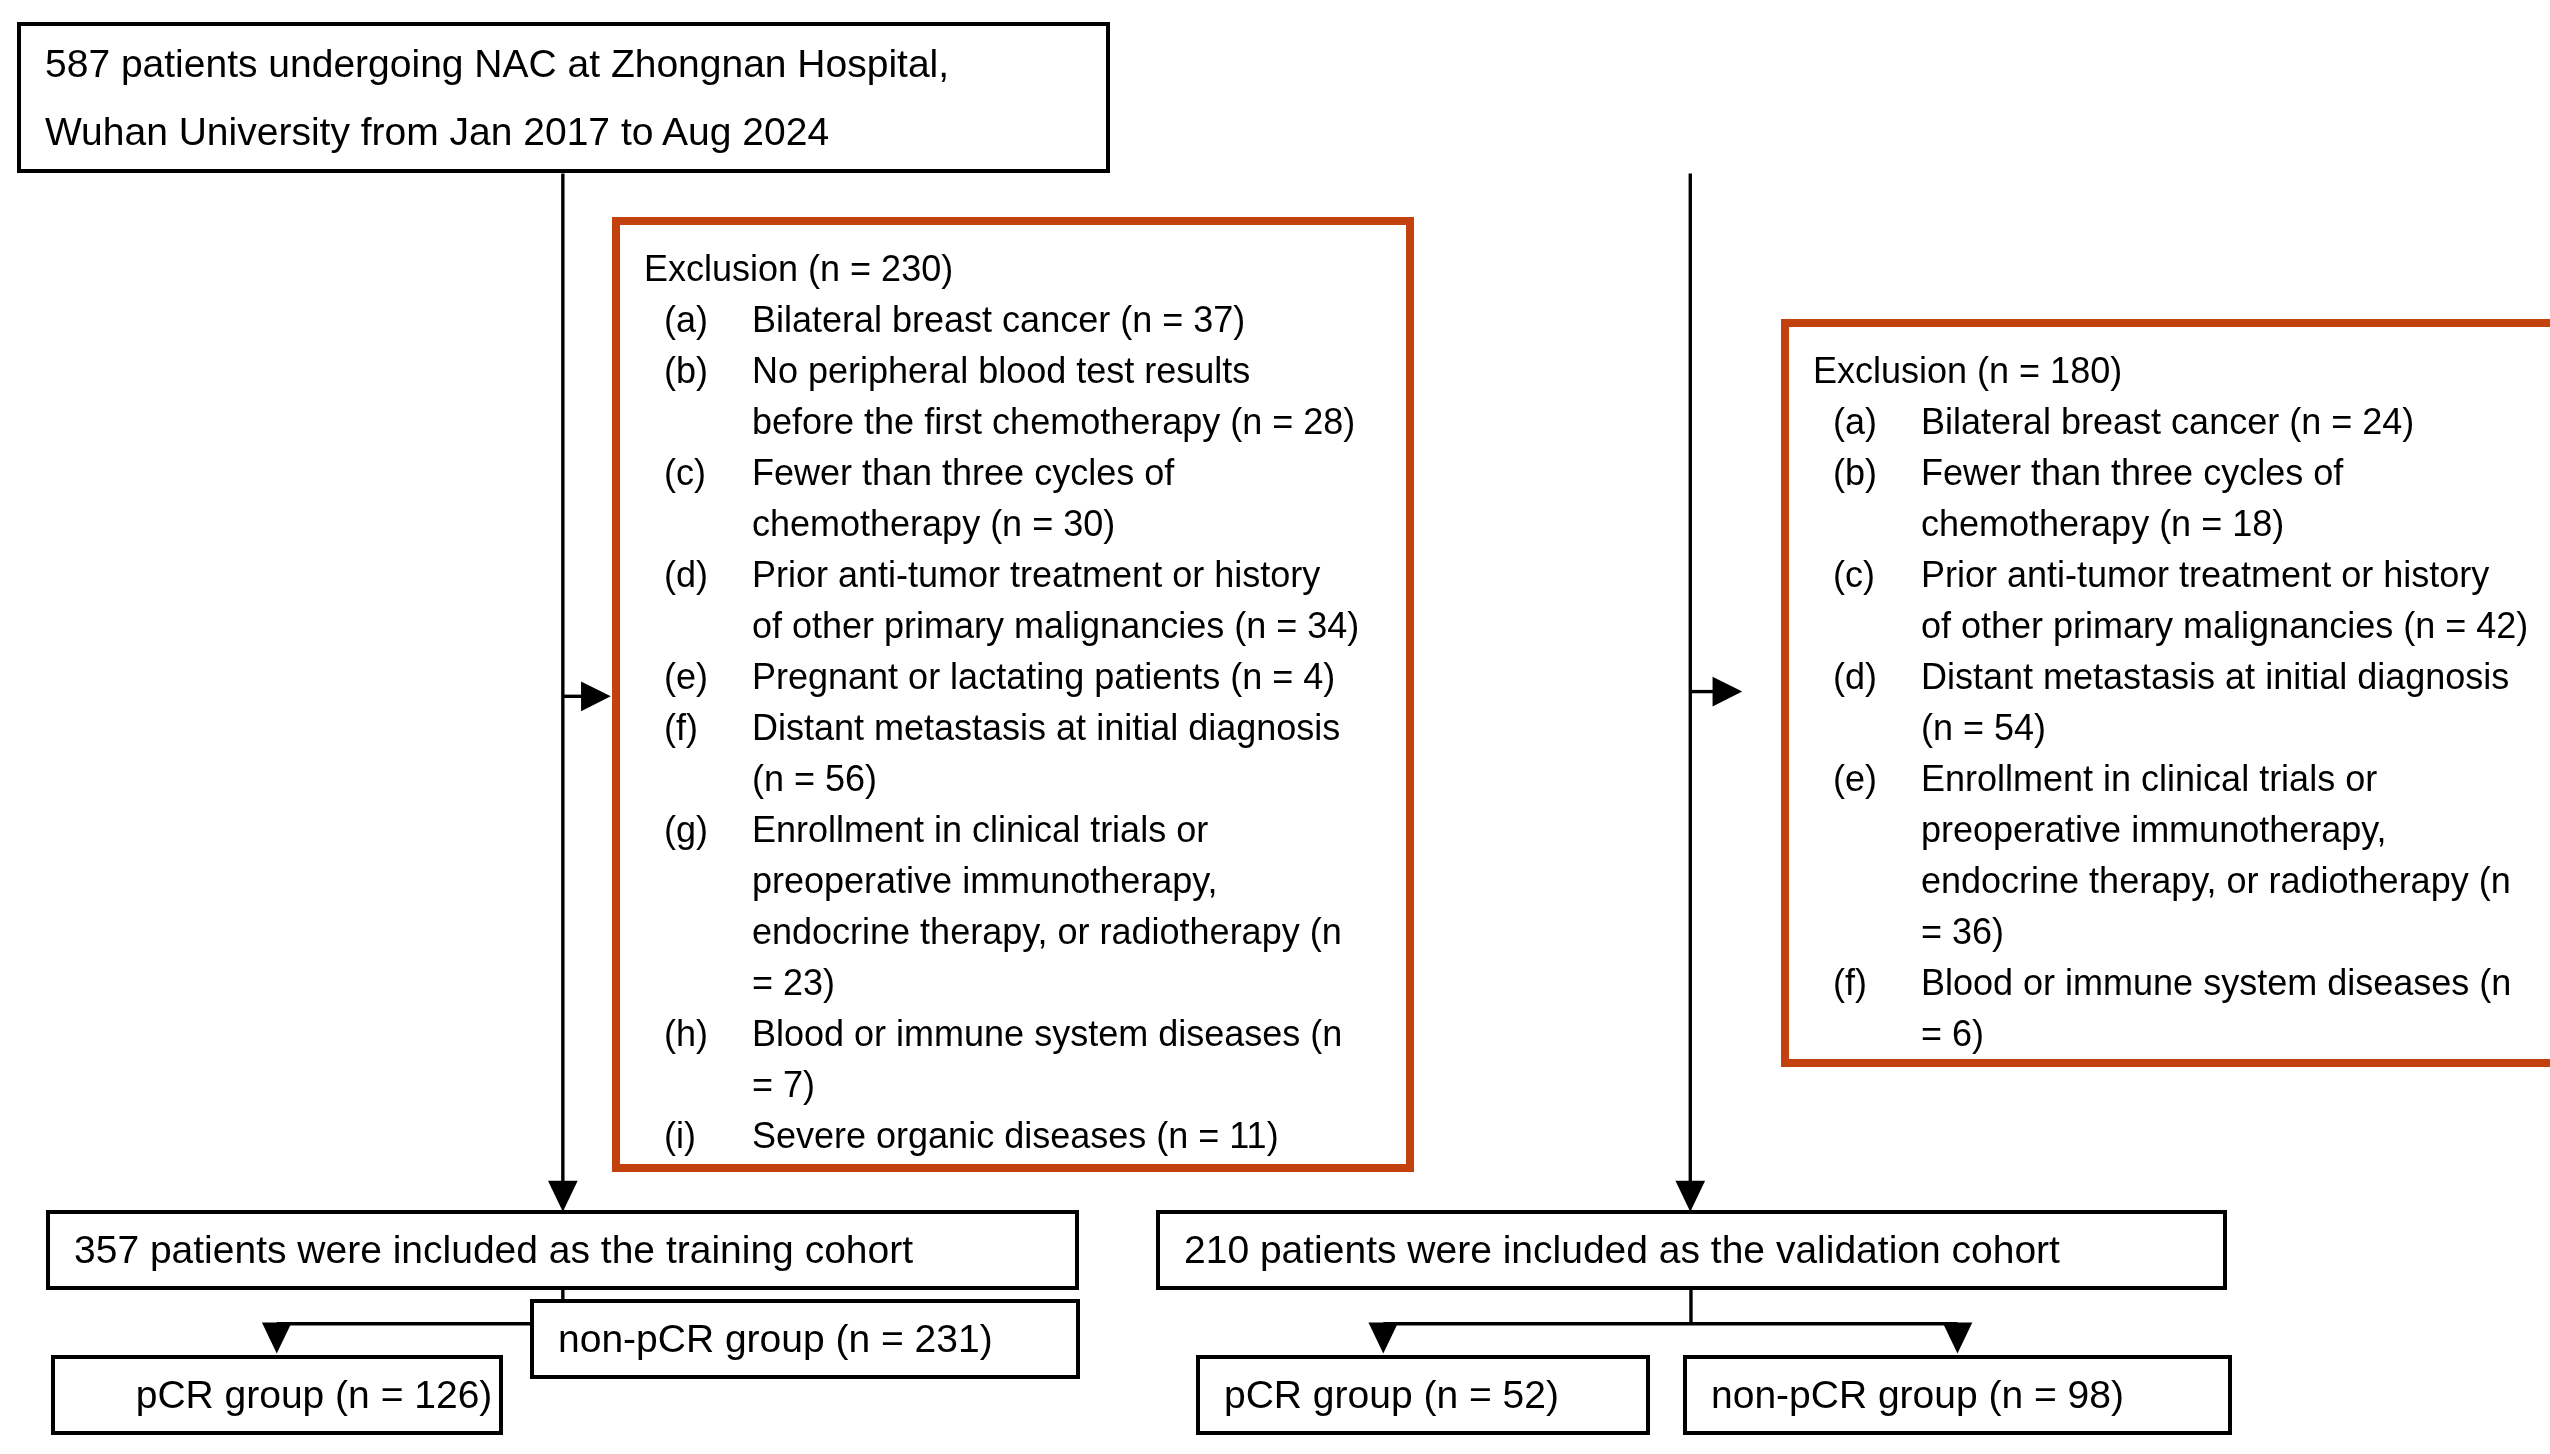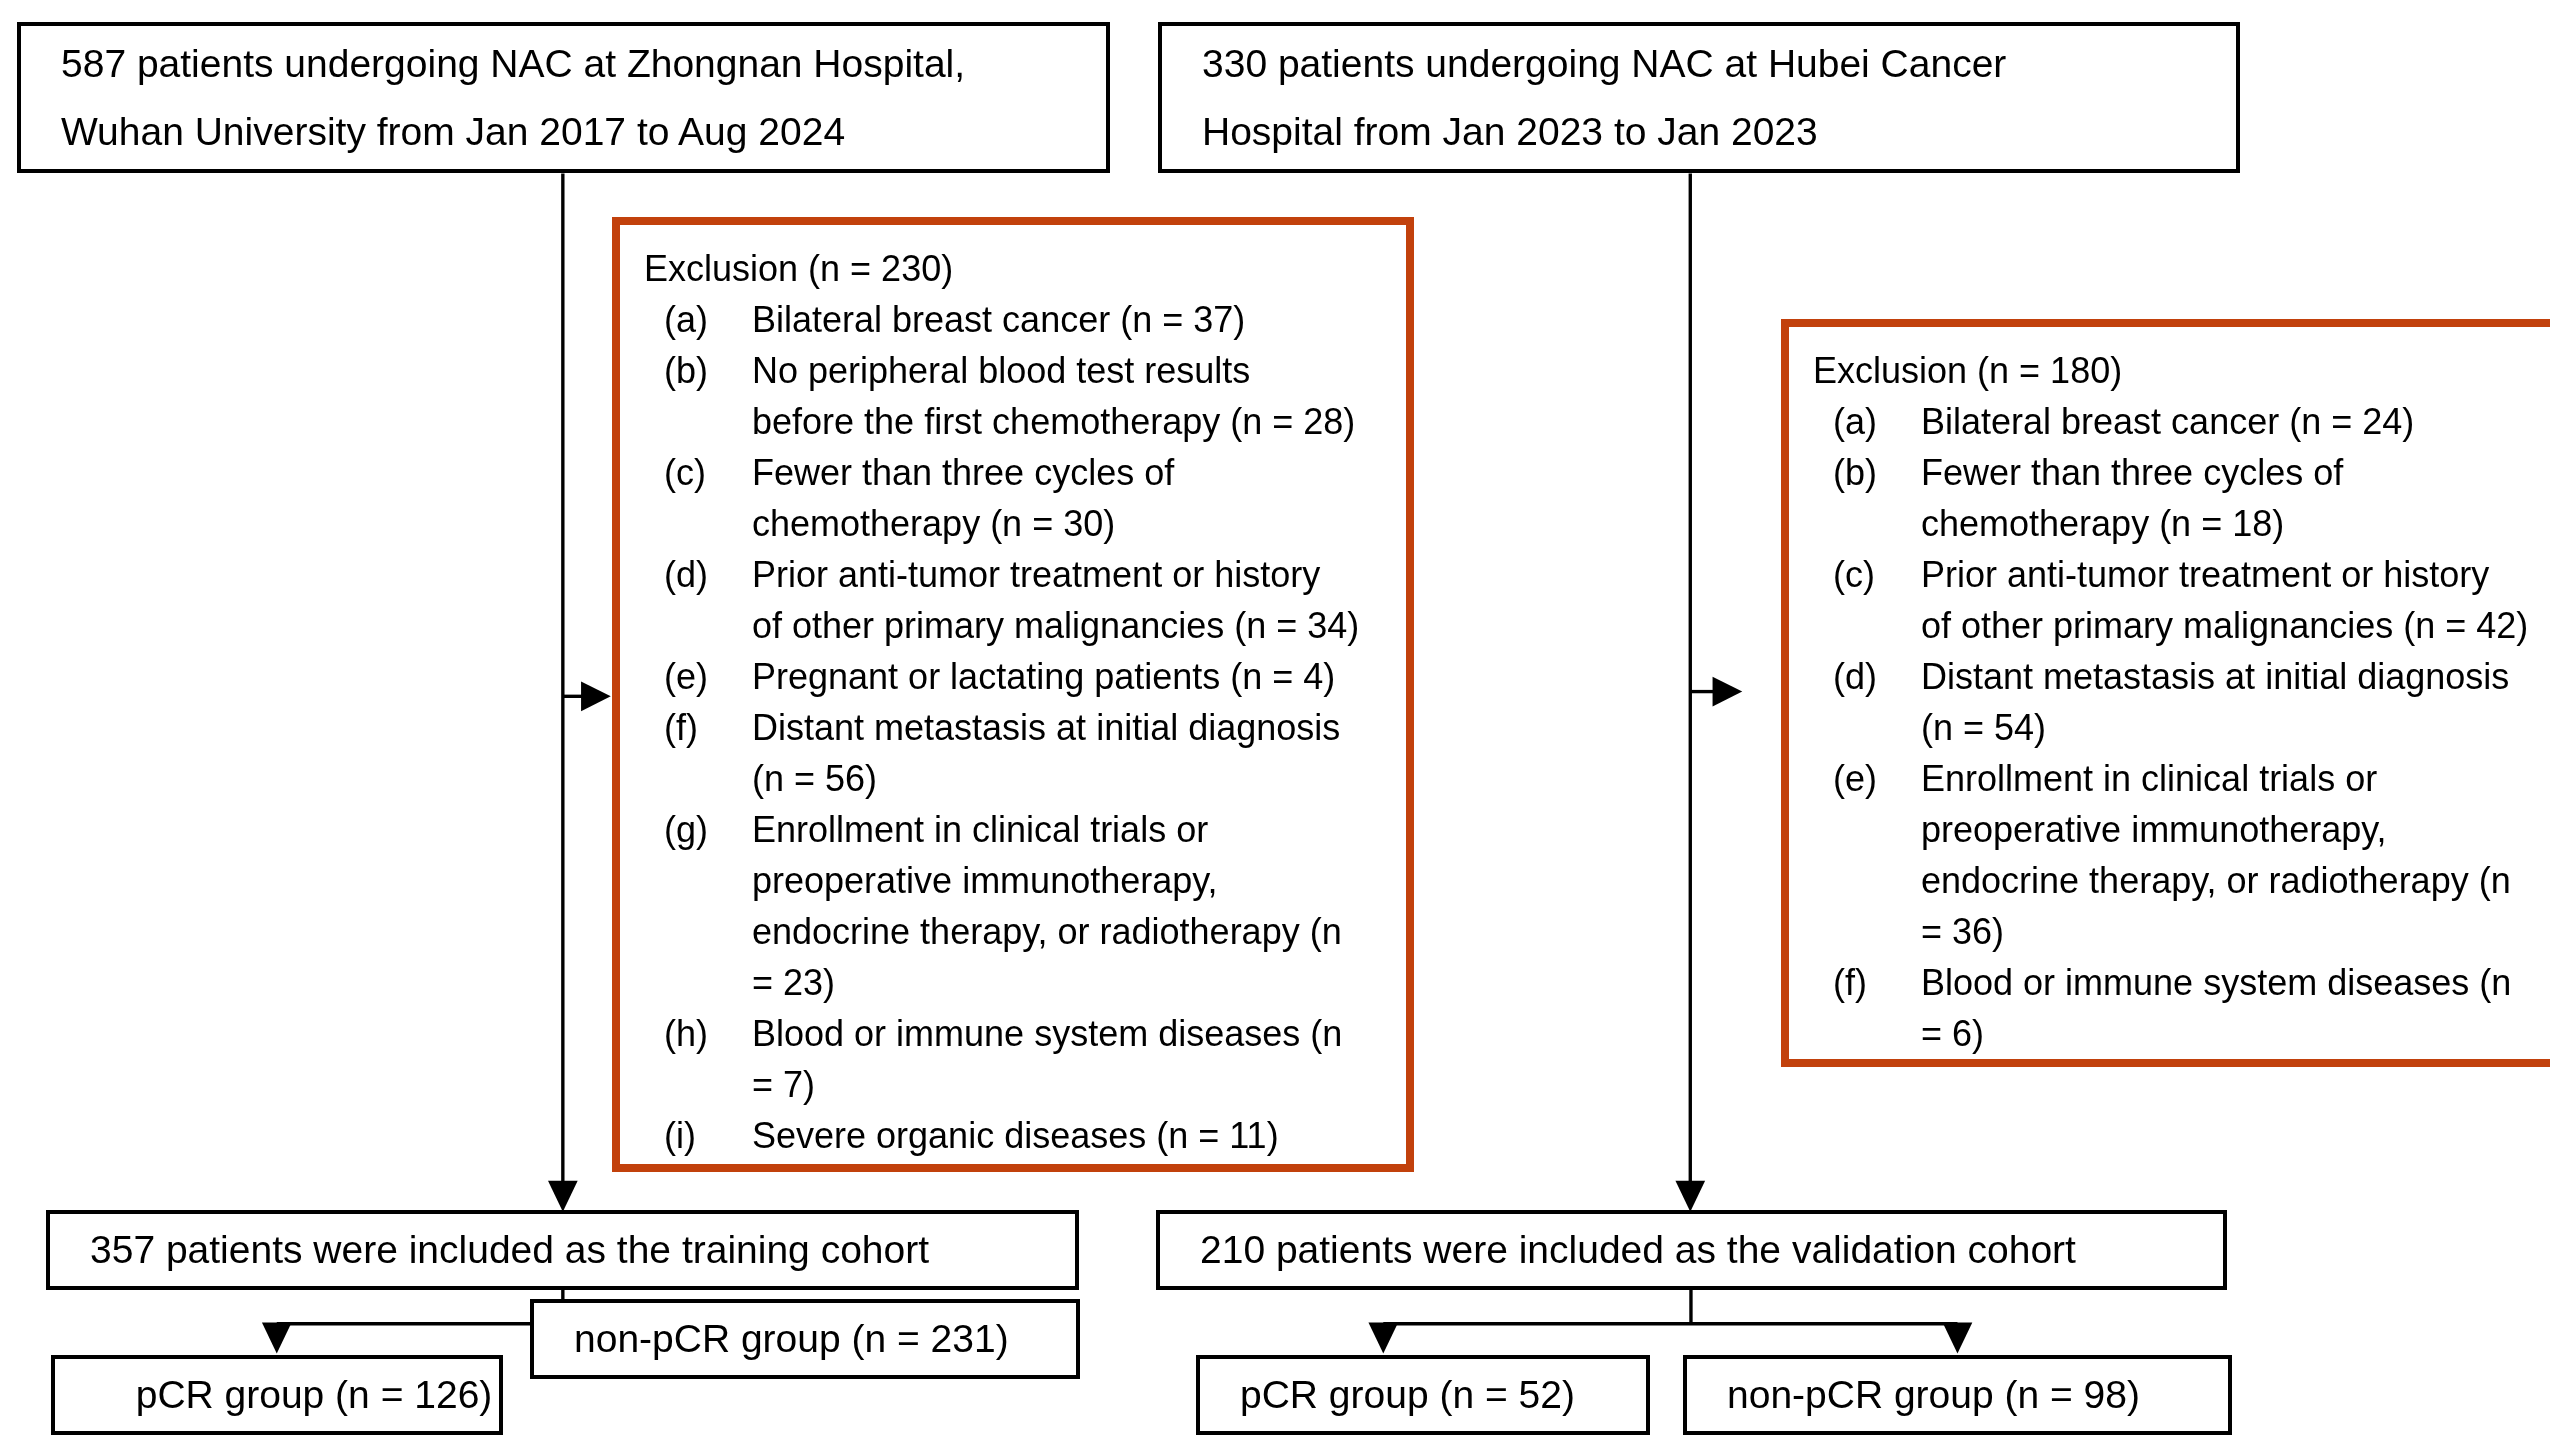--- a/index.html
+++ b/index.html
@@ -16,21 +16,21 @@
     background: #ffffff;
     border: 4px solid #000000;
     box-sizing: border-box;
     display: flex;
     align-items: center;
   }
   .node .txt {
     white-space: pre;
     font-size: 39px;
     line-height: 1.72;
-    padding-left: 40px;
+    padding-left: 24px;
     padding-right: 6.7px;
   }
   .excl {
     position: absolute;
     background: #ffffff;
     border: 8px solid #c2410c;
     box-sizing: border-box;
     padding: 17.5px 12px 0 24px;
     font-size: 36px;
     line-height: 51px;
@@ -81,24 +81,20 @@
     <polygon points="2028,1960 2072,1960 2050,2006"></polygon>
     <line x1="2901" y1="1962" x2="2901" y2="1966"></line>
     <polygon points="2879,1960 2923,1960 2901,2006"></polygon>
   </svg>
 
   <div class="node" style="left:17px; top:22px; width:1093px; height:151px;">
     <div class="txt">587 patients undergoing NAC at Zhongnan Hospital,
 Wuhan University from Jan 2017 to Aug 2024</div>
   </div>
 
-  <div class="node" style="left:1158px; top:22px; width:1082px; height:151px;">
-    <div class="txt">330 patients undergoing NAC at Hubei Cancer
-Hospital from Jan 2023 to Jan 2023</div>
-  </div>
 
   <div class="excl" style="left:612px; top:217px; width:802px; height:955px;">
     <div class="title">Exclusion (n = 230)</div>
     <div class="item">
       <span class="lbl">(a)</span>
       <span class="itxt">Bilateral breast cancer (n = 37)</span>
     </div>
     <div class="item">
       <span class="lbl">(b)</span>
       <span class="itxt">No peripheral blood test results

